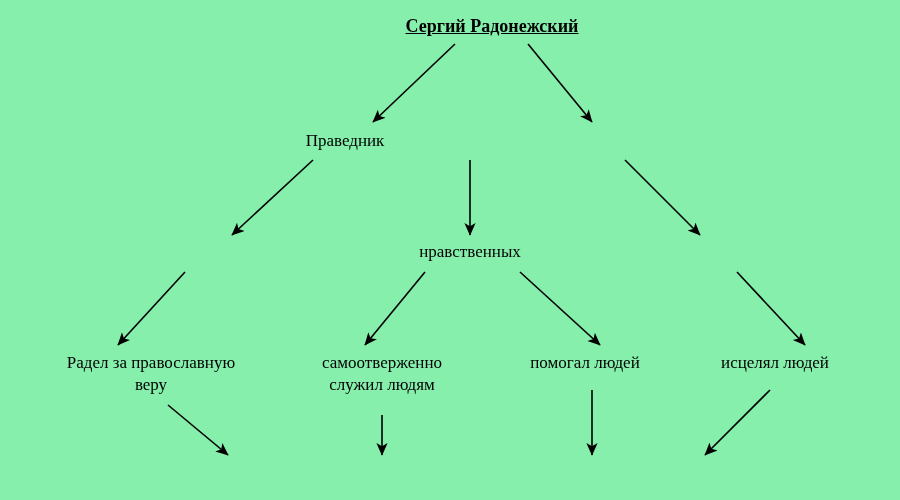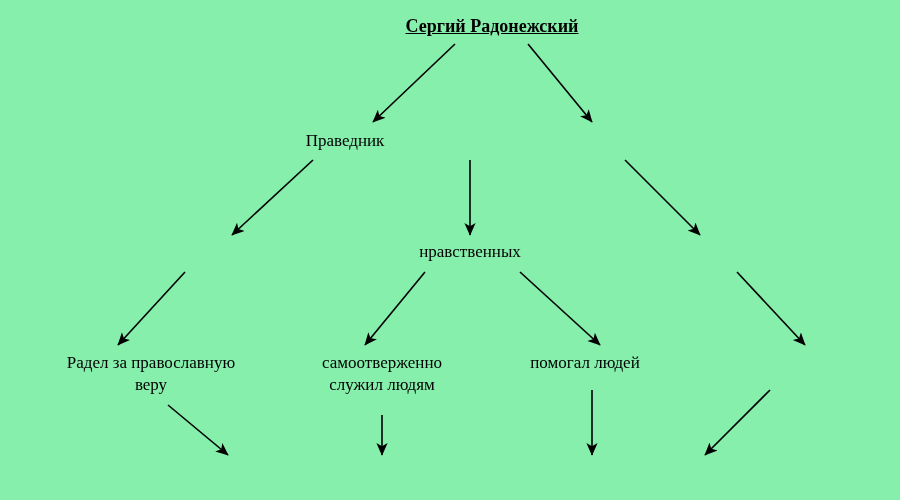--- a/index.html
+++ b/index.html
@@ -86,15 +86,16 @@
 
 
   <div class="node" style="left:21px; top:352px; width:260px;">Радел за православную
 веру</div>
 
   <div class="node" style="left:287px; top:352px; width:190px;">самоотверженно
 служил людям</div>
 
   <div class="node" style="left:495px; top:352px; width:180px;">помогал людей</div>
 
+  <div class="node" style="left:685px; top:352px; width:180px;">исцелял людей</div>
 
 
 </div>
 
 </body></html>

